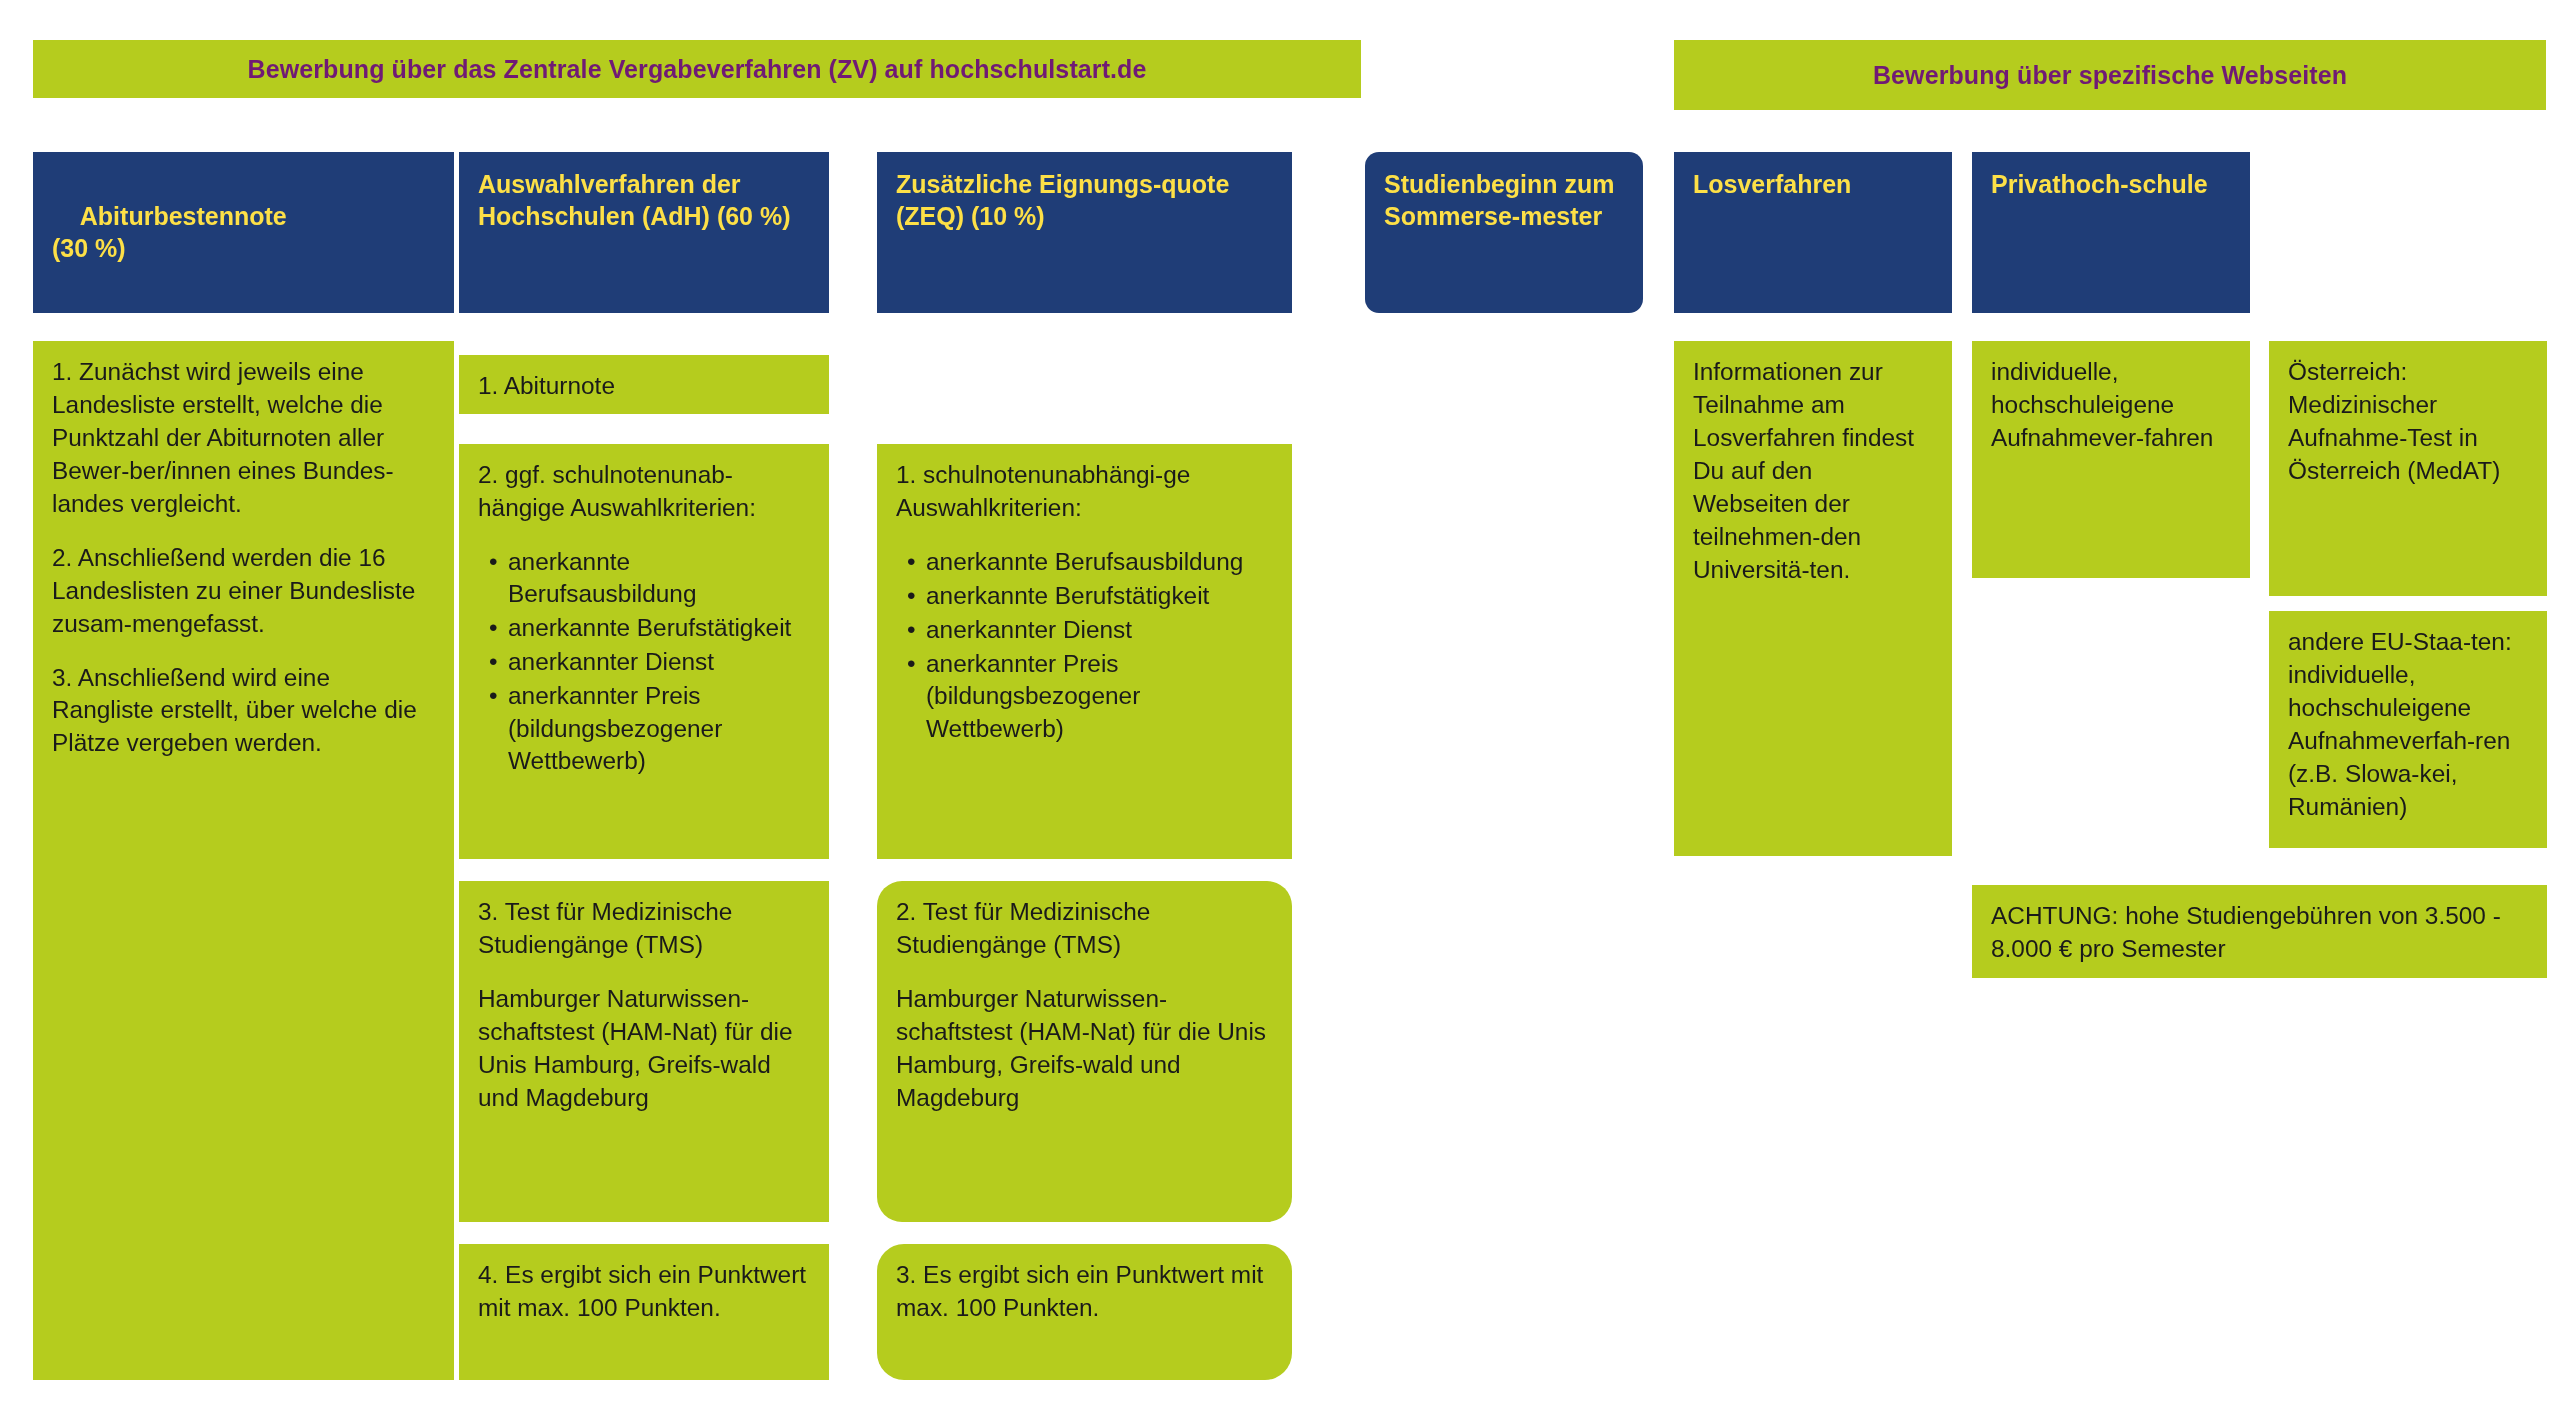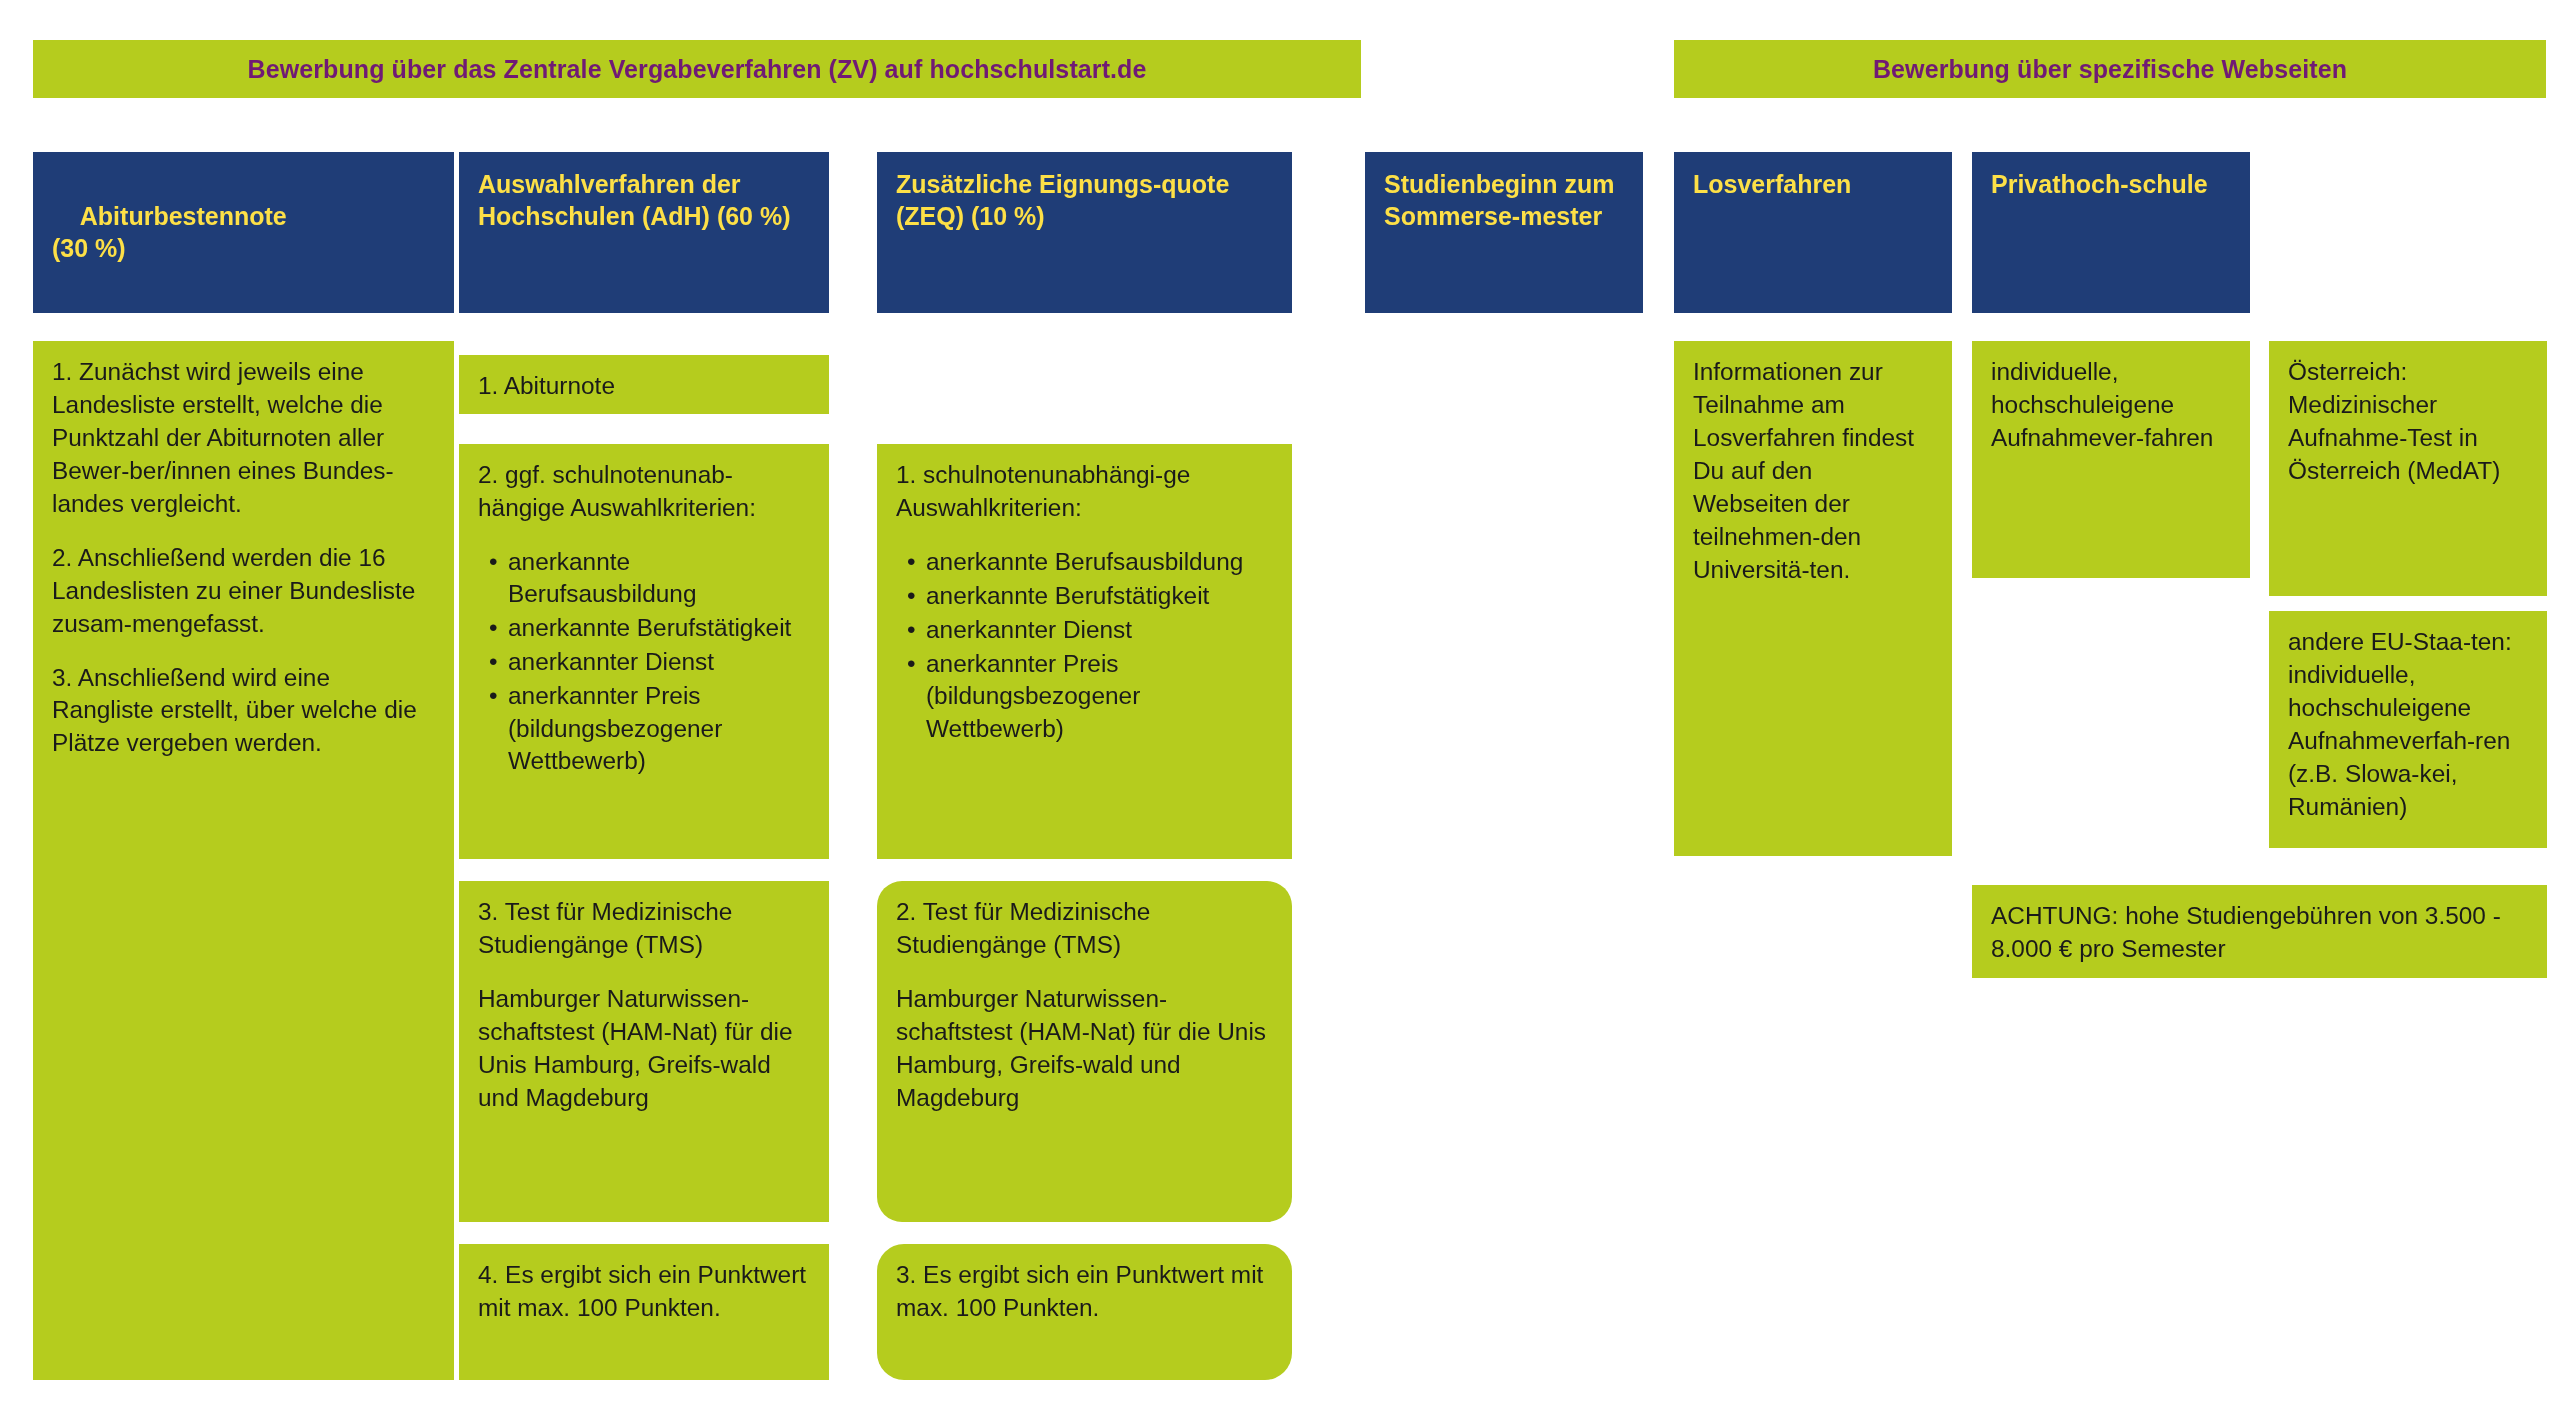--- a/index.html
+++ b/index.html
@@ -79,21 +79,21 @@
 </style>
 </head>
 <body>
 
 <div class="canvas">
 
   <div class="band" style="left:33px; top:40px; width:1328px; height:58px;">
     <span>Bewerbung über das Zentrale Vergabeverfahren (ZV) auf hochschulstart.de</span>
   </div>
 
-  <div class="band" style="left:1674px; top:40px; width:872px; height:58px;">
+  <div class="band" style="left:1674px; top:40px; width:872px; height:70px;">
     <span>Bewerbung über spezifische Webseiten</span>
   </div>
 
   <div class="hdr nowrapfix" style="left:33px; top:152px; width:421px; height:161px;">
     <span>Abiturbestennote
 (30 %)</span>
   </div>
 
   <div class="cell" style="left:33px; top:341px; width:421px; height:1039px;">
     <p>1. Zunächst wird jeweils eine Landesliste erstellt, welche die Punktzahl der Abiturnoten aller Bewer-ber/innen eines Bundes-landes vergleicht.</p>
@@ -144,21 +144,21 @@
 
   <div class="cell" style="left:877px; top:881px; width:415px; height:341px;border-radius:25px;">
     <p>2. Test für Medizinische Studiengänge (TMS)</p>
     <p>Hamburger Naturwissen-schaftstest (HAM-Nat) für die Unis Hamburg, Greifs-wald und Magdeburg</p>
   </div>
 
   <div class="cell" style="left:877px; top:1244px; width:415px; height:136px;border-radius:27px;">
     <p>3. Es ergibt sich ein Punktwert mit max. 100 Punkten.</p>
   </div>
 
-  <div class="hdr" style="left:1365px; top:152px; width:278px; height:161px;">
+  <div class="hdr" style="left:1365px; top:152px; width:278px; height:161px;border-radius:14px;">
     <span>Studienbeginn zum Sommerse-mester</span>
   </div>
 
 
   <div class="hdr" style="left:1674px; top:152px; width:278px; height:161px;">
     <span>Losverfahren</span>
   </div>
 
   <div class="cell" style="left:1674px; top:341px; width:278px; height:515px;">
     <p>Informationen zur Teilnahme am Losverfahren findest Du auf den Webseiten der teilnehmen-den Universitä-ten.</p>

